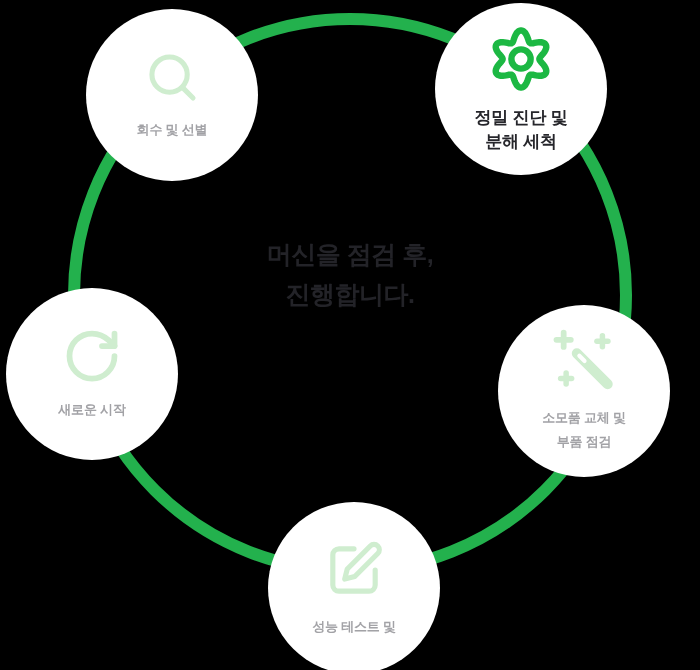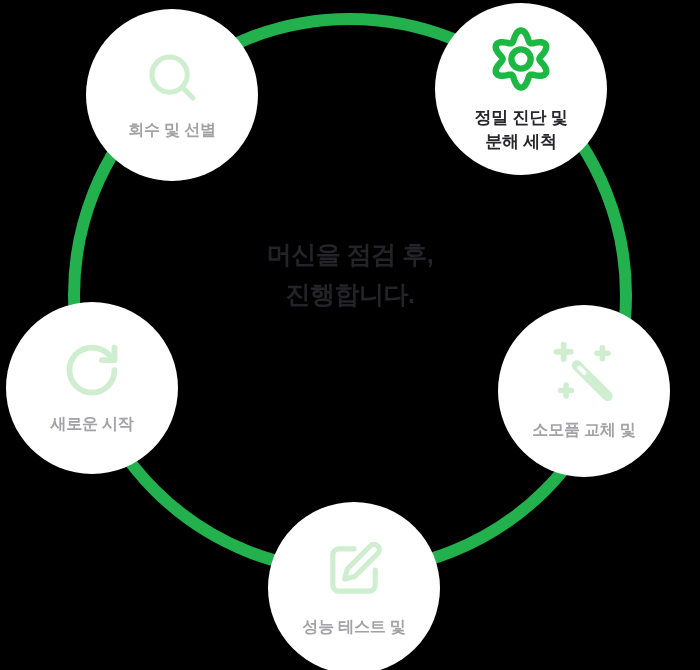--- a/index.html
+++ b/index.html
@@ -21,38 +21,38 @@
     border-radius:50%;
     background:var(--node-white,#fff);
     z-index:2;
     display:flex;flex-direction:column;
     align-items:center;justify-content:center;
     gap:12px;
     text-align:center;
   }
   .node .icon{display:block;line-height:0;}
   .step-label{
-    font-size:16px;line-height:24px;
+    font-size:13px;line-height:24px;
     font-weight:600;
     color:var(--label-gray,#a2a2a6);
     letter-spacing:-0.2px;
   }
   .step-label span{display:block;}
   .step-label span:empty{display:none;}
   .node.active .step-label{
     color:var(--label-dark,#26262b);
     font-weight:700;
     font-size:17px;
   }
   
   .node.pos-recovery {left:86px;  top:9px;}
   .node.pos-diagnosis{left:435px; top:3px;}
   .node.pos-parts    {left:498px; top:305px;}
   .node.pos-test     {left:268px; top:502px;}
-  .node.pos-restart  {left:6px;   top:302px;}
+  .node.pos-restart  {left:6px;   top:288px;}
 
   .center-message{
     position:absolute;left:0;right:0;top:234px;
     z-index:3;
     text-align:center;
     font-size:25px;line-height:40px;
     font-weight:700;
     color:var(--center-text,#232328);
     letter-spacing:-0.5px;
   }
@@ -109,20 +109,21 @@
 
         <line class="mint-stroke" x1="18.7" y1="2.8" x2="18.7" y2="6.8" stroke-width="2.0" stroke-linecap="round"></line>
         <line class="mint-stroke" x1="16.7" y1="4.8" x2="20.7" y2="4.8" stroke-width="2.0" stroke-linecap="round"></line>
 
         <line class="mint-stroke" x1="5.5" y1="16.4" x2="5.5" y2="20.4" stroke-width="2.0" stroke-linecap="round"></line>
         <line class="mint-stroke" x1="3.5" y1="18.4" x2="7.5" y2="18.4" stroke-width="2.0" stroke-linecap="round"></line>
       </svg>
     </span>
     <div class="step-label">
       <span>소모품 교체 및</span>
+      <span>부품 점검</span>
     </div>
   </div>
 
   <div class="node pos-test">
     <span class="icon">
       <svg width="62" height="66" viewBox="0 0 24 24" fill="none">
         <path class="mint-stroke" d="M12 3.8H6.2a2.4 2.4 0 0 0-2.4 2.4v11.6a2.4 2.4 0 0 0 2.4 2.4h11.6a2.4 2.4 0 0 0 2.4-2.4V12" stroke-width="2" stroke-linecap="round" stroke-linejoin="round"></path>
         <path class="mint-stroke" d="M18.3 2.7a2.05 2.05 0 0 1 2.9 2.9L12.3 14.5l-3.9 1 1-3.9Z" stroke-width="2" stroke-linecap="round" stroke-linejoin="round"></path>
       </svg>
     </span>

